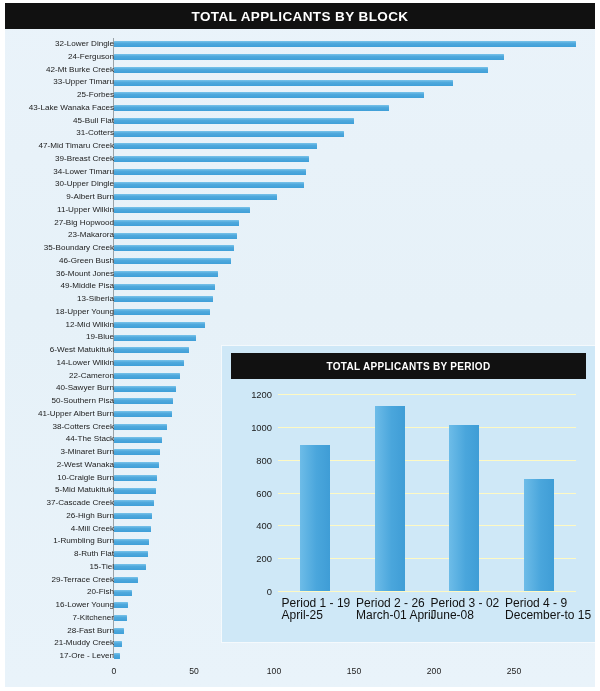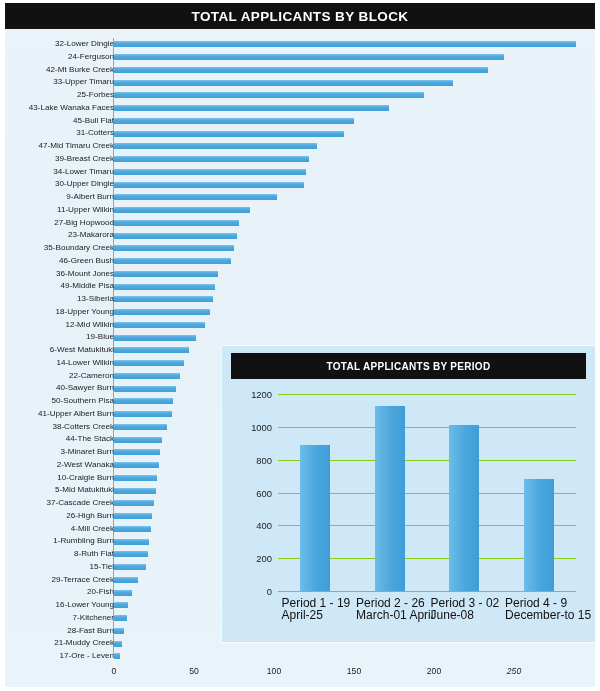--- a/index.html
+++ b/index.html
@@ -73,21 +73,21 @@
   .inset-title span {
     color:#fff; font-size:10px; font-weight:bold; letter-spacing:0.3px;
   }
   .inset-plot {
     position:absolute; left:9px; top:38px; width:355px; height:248px;
   }
   .ip-area {
     position:absolute; left:47px; top:10px; right:10px; height:197px;
   }
   .gridline {
-    position:absolute; left:0; right:0; height:1px; background:#84cc16;
+    position:absolute; left:0; right:0; height:1px; background:#fef9c3;
   }
   .ylab {
     position:absolute; right:100%; margin-right:6px; transform:translateY(-50%);
     font-size:9.4px; color:#1b1b1b; white-space:nowrap;
   }
   .ibar {
     position:absolute; bottom:0; width:30px;
     background:linear-gradient(90deg,#6dbce8 0%,#4aa6dc 55%,#3f9dd6 100%);
   }
   .ix-labels {
@@ -308,21 +308,21 @@
             <div class="cat-label">17-Ore - Leven</div>
             <div class="bar" style="width: 6.4px;"></div>
           </div>
         </div>
       <div class="xaxis" id="main-xaxis">
           <div class="xtick" style="left: 109px;">0</div>
           <div class="xtick" style="left: 189px;">50</div>
           <div class="xtick" style="left: 269px;">100</div>
           <div class="xtick" style="left: 349px;">150</div>
           <div class="xtick" style="left: 429px;">200</div>
-          <div class="xtick" style="left: 509px; font-style: italic;">250</div>
+          <div class="xtick" style="left: 509px;">250</div>
         </div>
     </div>
 
     <div class="inset">
       <div class="inset-title">
         <span>TOTAL APPLICANTS BY PERIOD</span>
       </div>
       <div class="inset-plot">
         <div class="ip-area" id="inset-area">
             <div class="gridline" style="top: 0px;">

